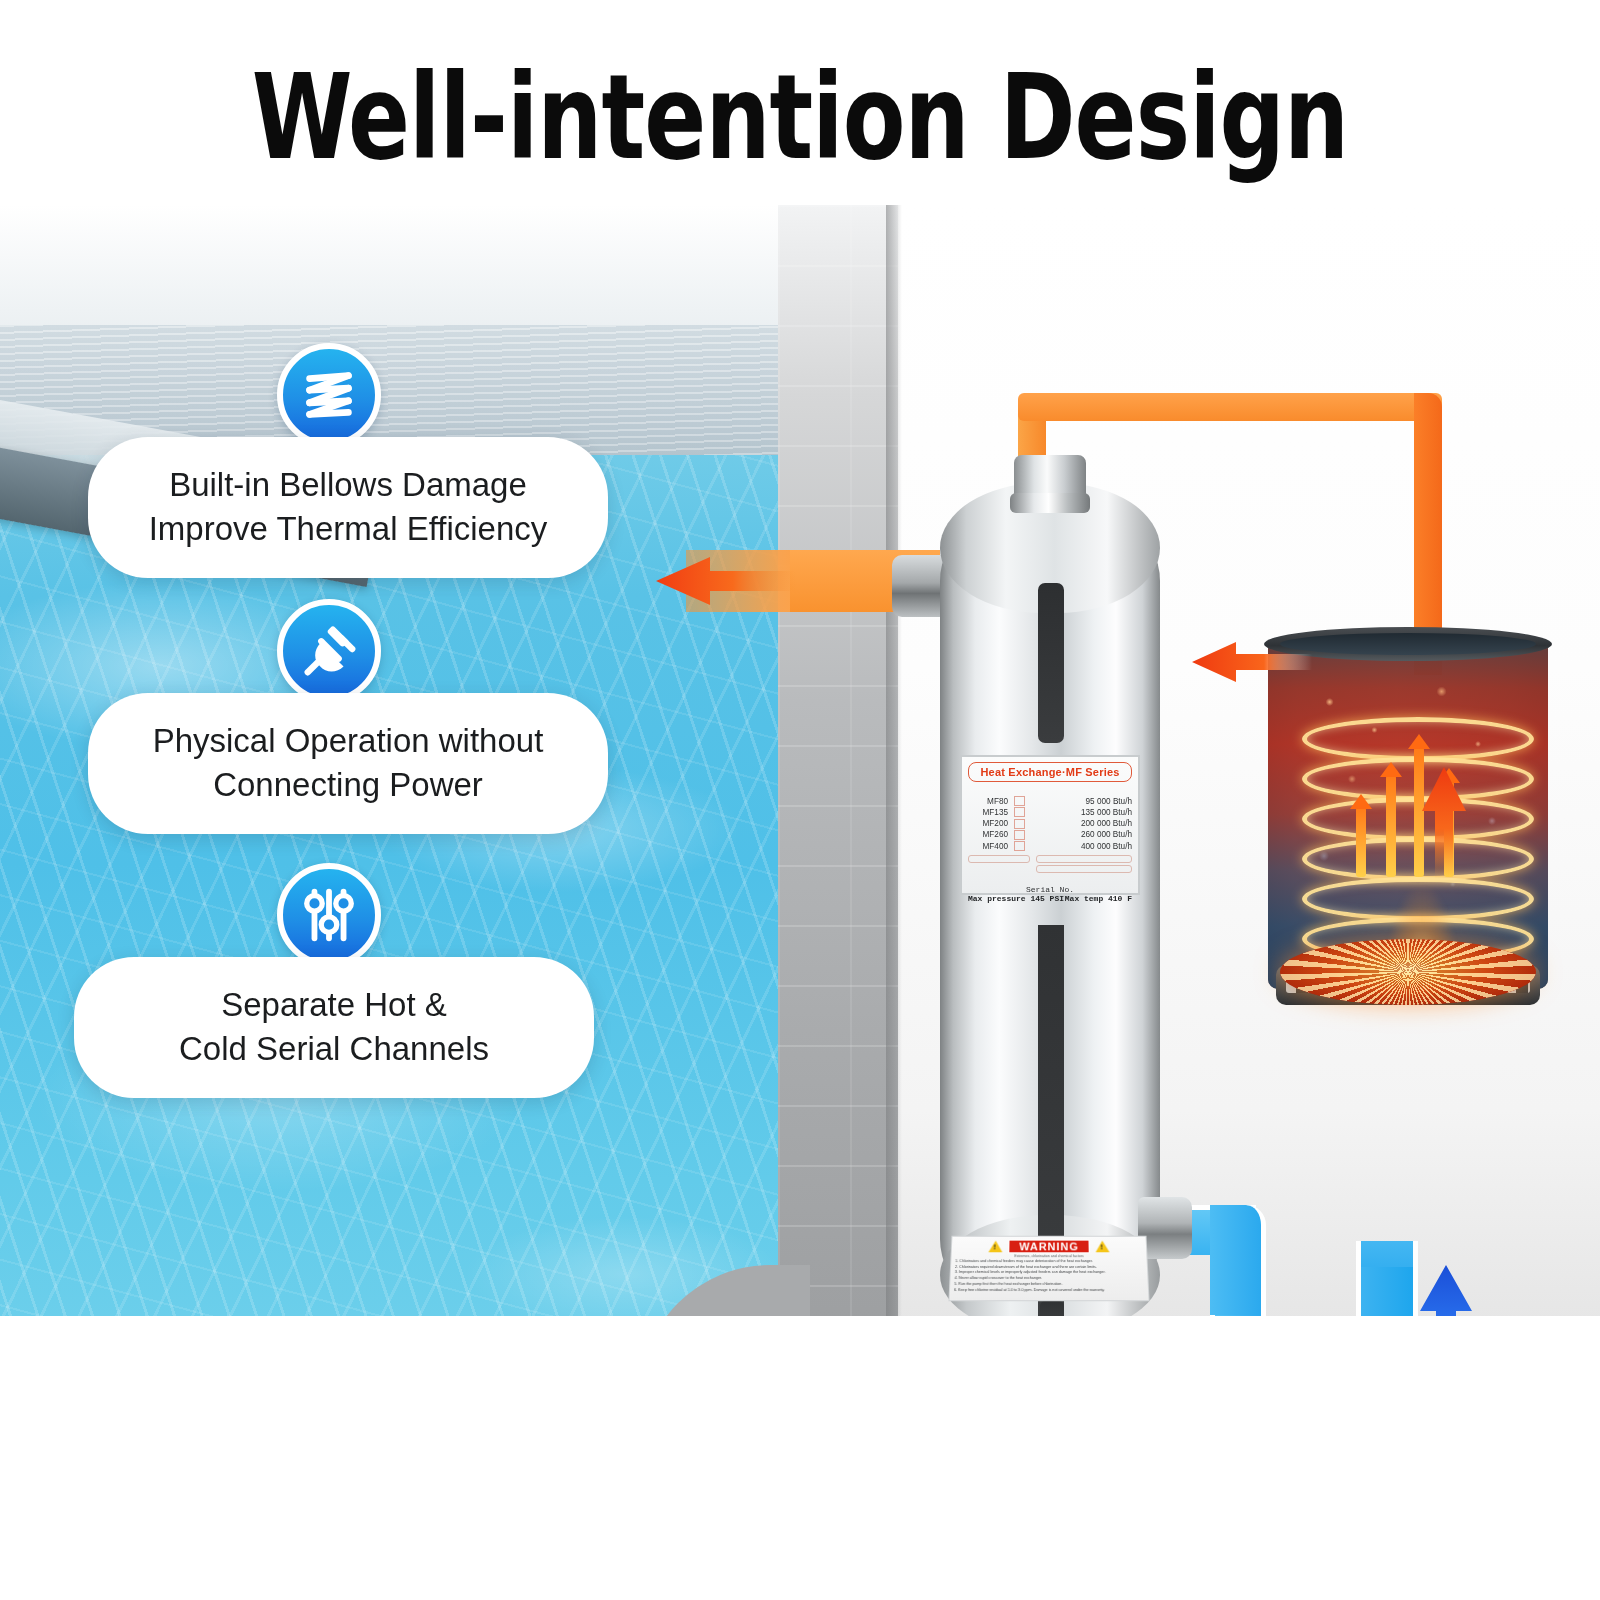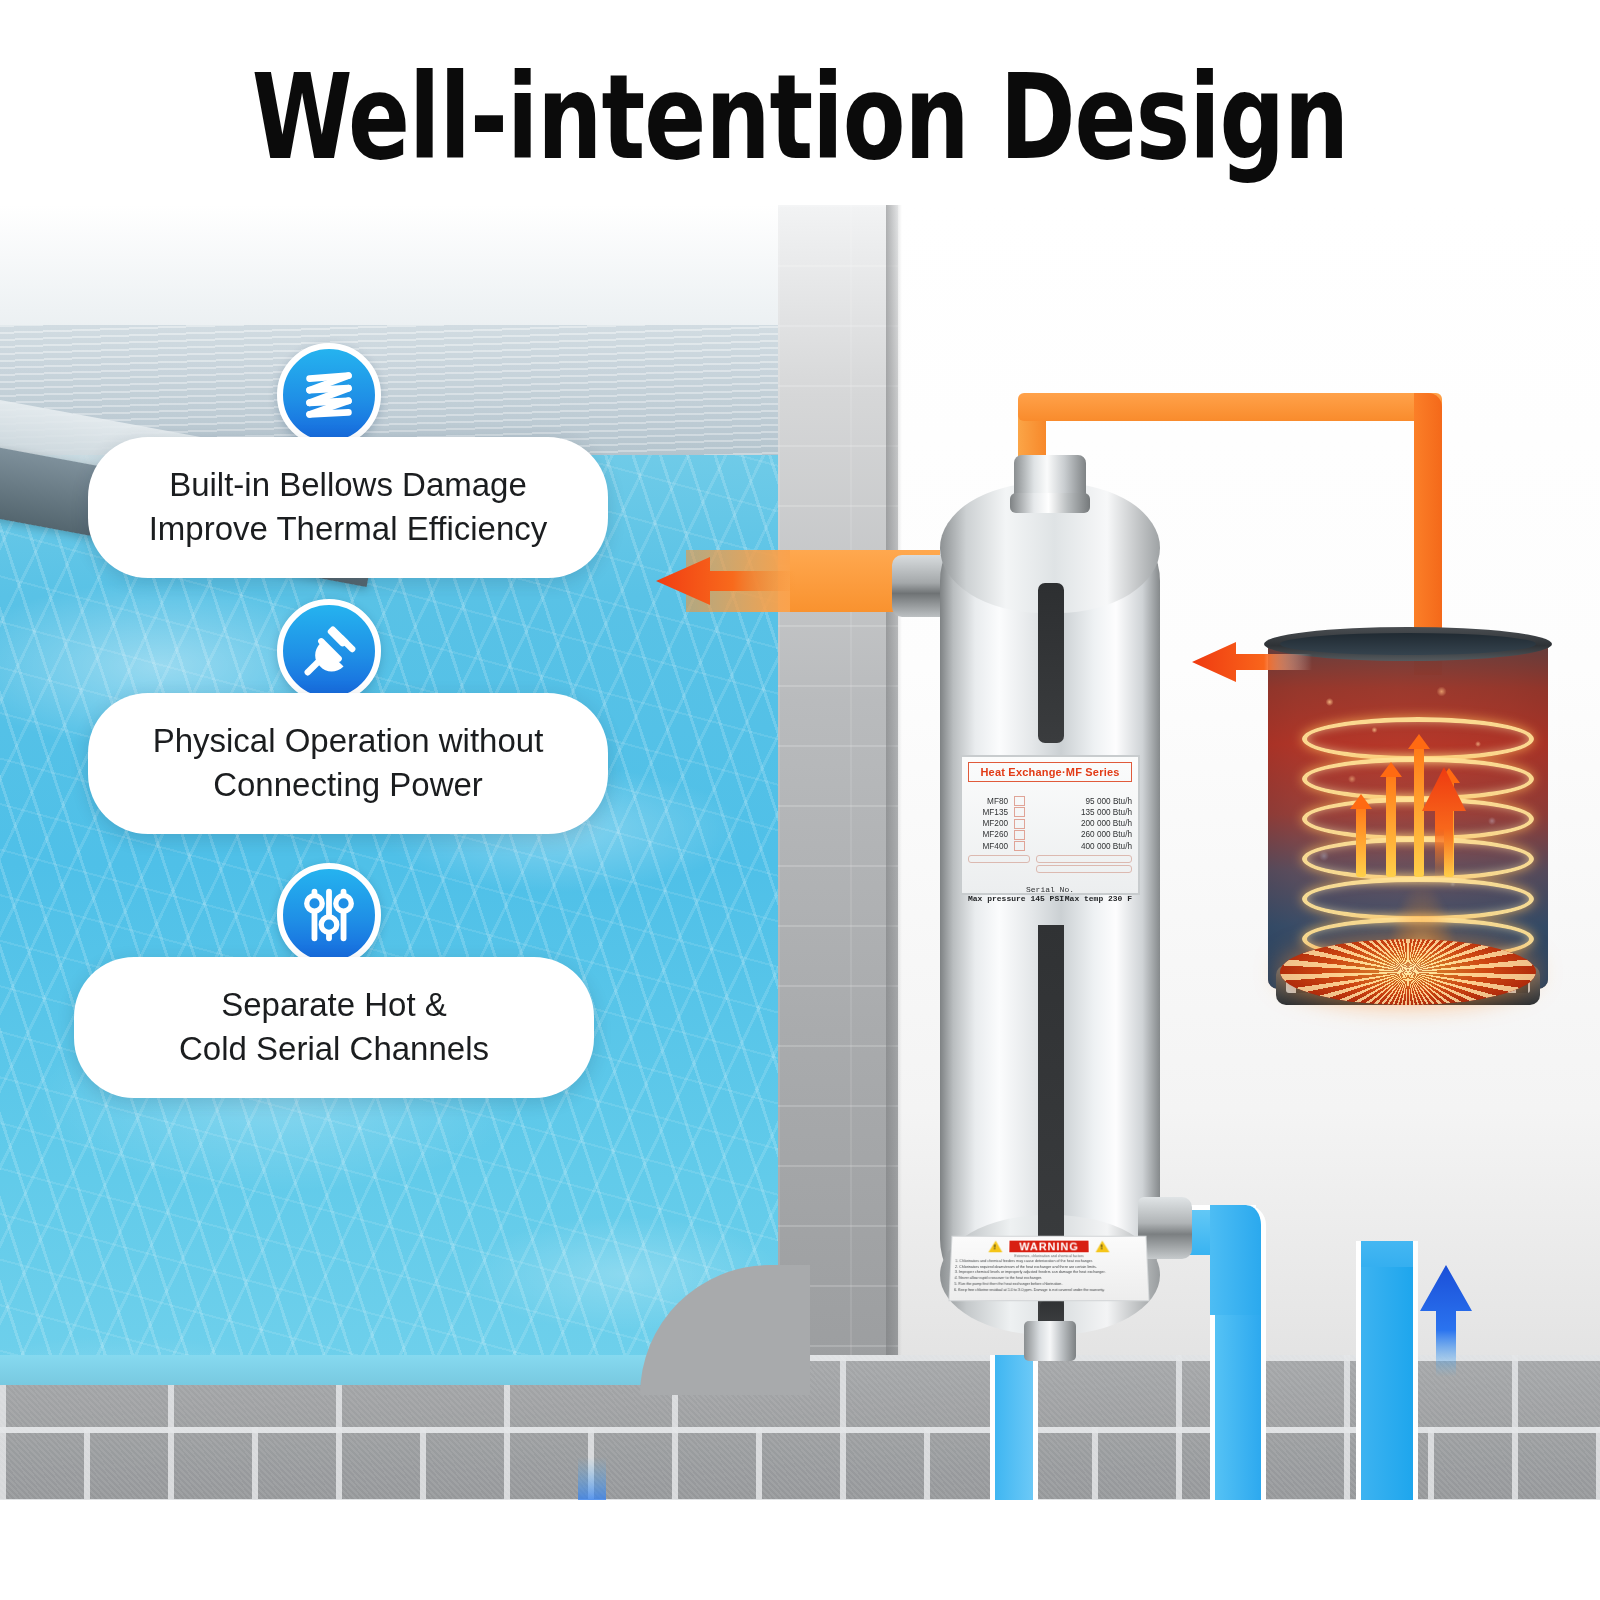--- a/index.html
+++ b/index.html
@@ -3,21 +3,21 @@
 <meta charset="utf-8">
 <style>
   * { margin:0; padding:0; box-sizing:border-box; }
   html,body { width:1600px; height:1600px; }
   body {
     font-family:"Liberation Sans", sans-serif;
     background:#ffffff;
     overflow:hidden;
     position:relative;
   }
-  #stage { position:absolute; inset:0; width:1600px; height:1500px; overflow:hidden; background:#fff; }
+  #stage { position:absolute; inset:0; width:1600px; height:1316px; overflow:hidden; background:#fff; }
 
   
   .title {
     position:absolute; top:48px; left:0; width:1600px;
     text-align:center;
     font-family:"Liberation Sans Narrow","DejaVu Sans Condensed","Liberation Sans", sans-serif;
     font-size:118px; font-weight:bold; color:#0b0b0b;
     letter-spacing:-1px;
     transform:scaleX(0.86); transform-origin:center top;
     white-space:nowrap;
@@ -290,21 +290,21 @@
 
   
   .label{
     position:absolute; left:20px; top:300px; width:180px; height:140px;
     background:linear-gradient(180deg,#fbfcfc,#eceeef);
     border:2px solid #c8ccce;
     padding:5px 6px 4px 6px;
     font-size:8.5px; color:#2a2c2e;
   }
   .label-title{
-    border:1.4px solid #e05a3a; border-radius:0;
+    border:1.4px solid #e05a3a; border-radius:8px;
     color:#e23b16; font-weight:bold; font-size:11px;
     text-align:center; padding:2.5px 0 3px 0; letter-spacing:.2px;
     white-space:nowrap;
   }
   .label-rows{ margin-top:14px; }
   .label-row{ display:flex; align-items:center; font-size:8.2px; line-height:1.38; }
   .lr-model{ width:46px; text-align:right; padding-right:6px; color:#303234; }
   .lr-box{ width:11px; height:10px; border:1px solid #e0a497; }
   .lr-val{ flex:1; text-align:right; color:#303234; white-space:nowrap; }
   .label-blanks{ display:flex; gap:6px; margin-top:3px; }
@@ -534,21 +534,21 @@
           </div>
           <div class="lb-right">
             <div class="lb-box"></div>
             <div class="lb-box"></div>
           </div>
         </div>
         <div class="label-foot">
           <div class="lf-serial">Serial No.</div>
           <div class="lf-line">
             <span>Max pressure 145 PSI</span>
-            <span>Max temp 230 F</span>
+            <span>Max temp 410 F</span>
           </div>
         </div>
       </div>
 
       <div class="warn">
         <div class="warn-head">
           <span class="warn-tri"></span>
           <span class="warn-word">WARNING</span>
           <span class="warn-tri"></span>
         </div>

